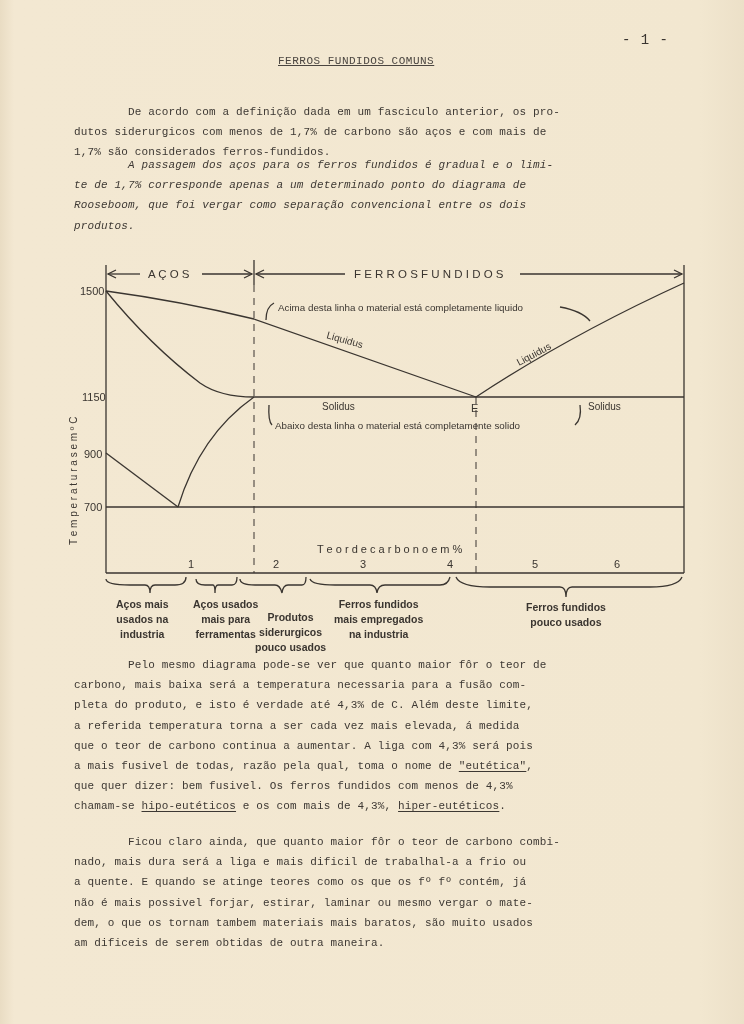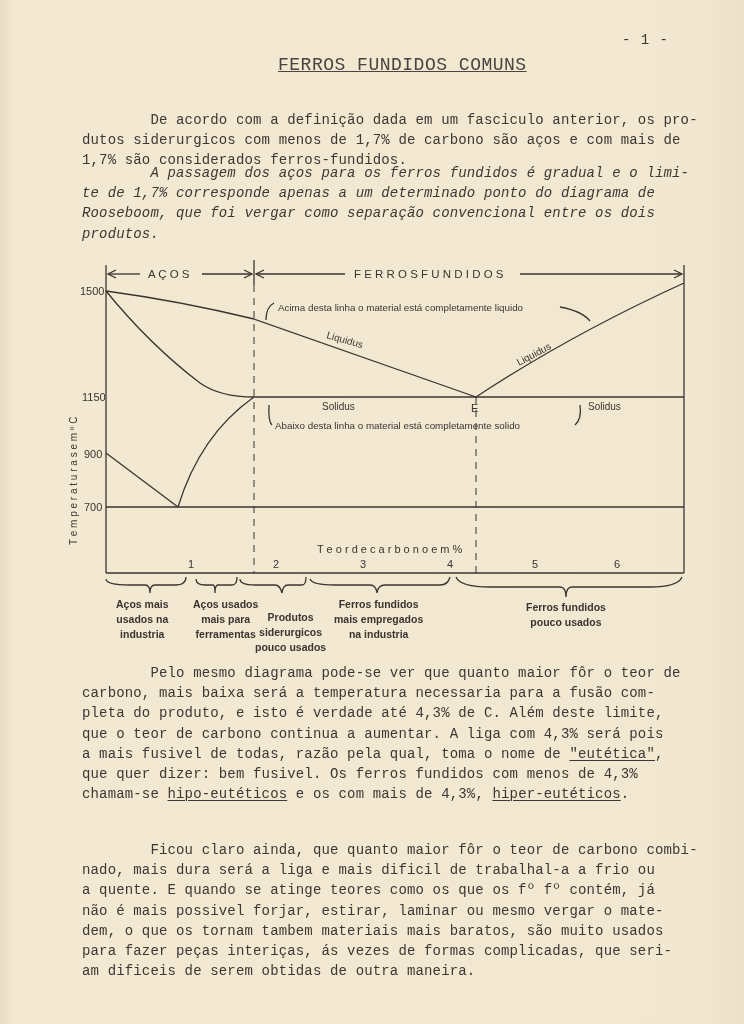--- a/index.html
+++ b/index.html
@@ -11,26 +11,26 @@
       position: relative;
     }
     .page {
       position: absolute; left: 0; top: 0; width: 744px; height: 1024px;
       background: linear-gradient(90deg, #e9dcc3 0px, #f3e8d2 14px, #f2e7d0 700px, #ece0c8 744px);
     }
     .page-number {
       position: absolute; left: 622px; top: 32px; font-size: 14px; letter-spacing: 1px;
     }
     .title {
-      position: absolute; left: 278px; top: 55px; font-size: 18px;
+      position: absolute; left: 278px; top: 55px; font-size: 11px;
       text-decoration: underline; letter-spacing: 0.5px; color: #4a4540;
     }
     .para {
-      position: absolute; left: 70px; width: 625px; font-size: 14px; line-height: 20.2px;
-      margin: 12px; letter-spacing: 0.15px; color: #3d3833;
+      position: absolute; left: 70px; width: 625px; font-size: 11px; line-height: 20.2px;
+      margin: 4px; letter-spacing: 0.15px; color: #3d3833;
     }
     .para .ln { display: block; white-space: pre; }
     .p1 { top: 98px; }
     .p2 { top: 151px; font-style: italic; }
     .p3 { top: 651px; }
     .p4 { top: 828px; }
     u { text-decoration-thickness: 1px; text-underline-offset: 2px; }
     svg#diagram { position: absolute; left: 0; top: 255px; }
     .dtext { font-family: "Liberation Sans Narrow", "Liberation Sans", sans-serif; fill: #3a3530; }
     .ann { position: absolute; font-family: "Liberation Sans", sans-serif; font-size: 10.5px; line-height: 15px; text-align: center; color: #3a3530; white-space: pre; font-weight: bold; }
@@ -141,28 +141,28 @@
   <div class="ann" style="left:334px; top:597px;">Ferros fundidos
 mais empregados
 na industria</div>
   <div class="ann" style="left:526px; top:600px;">Ferros fundidos
 pouco usados</div>
 
   <p class="para p3">
     <span class="ln">        Pelo mesmo diagrama pode-se ver que quanto maior fôr o teor de</span>
     <span class="ln">carbono, mais baixa será a temperatura necessaria para a fusão com-</span>
     <span class="ln">pleta do produto, e isto é verdade até 4,3% de C. Além deste limite,</span>
+    <span class="ln">a referida temperatura torna a ser cada vez mais elevada, á medida</span>
     <span class="ln">que o teor de carbono continua a aumentar. A liga com 4,3% será pois</span>
     <span class="ln"><span>a mais fusivel de todas, razão pela qual, toma o nome de </span><u>"eutética"</u>,</span>
     <span class="ln">que quer dizer: bem fusivel. Os ferros fundidos com menos de 4,3%</span>
     <span class="ln"><span>chamam-se </span><u>hipo-eutéticos</u><span> e os com mais de 4,3%, </span><u>hiper-eutéticos</u><span>.</span></span>
   </p>
 
   <p class="para p4">
     <span class="ln">        Ficou claro ainda, que quanto maior fôr o teor de carbono combi-</span>
     <span class="ln">nado, mais dura será a liga e mais dificil de trabalhal-a a frio ou</span>
     <span class="ln">a quente. E quando se atinge teores como os que os fº fº contém, já</span>
     <span class="ln">não é mais possivel forjar, estirar, laminar ou mesmo vergar o mate-</span>
     <span class="ln">dem, o que os tornam tambem materiais mais baratos, são muito usados</span>
-    <span class="ln">para fazer peças interiças, ás vezes de formas complicadas, que seri-</span>
     <span class="ln">am dificeis de serem obtidas de outra maneira.</span>
   </p>
 </div>
 
 </body></html>

